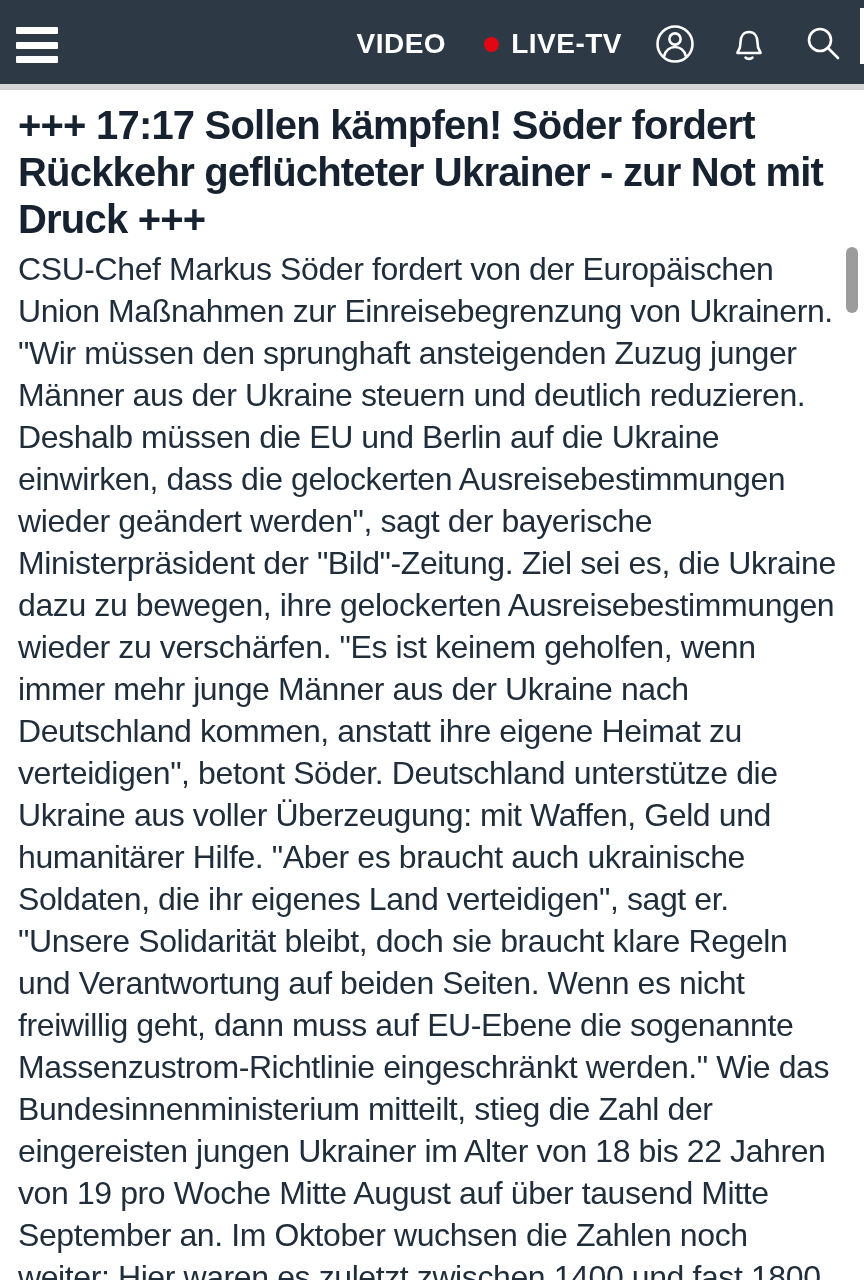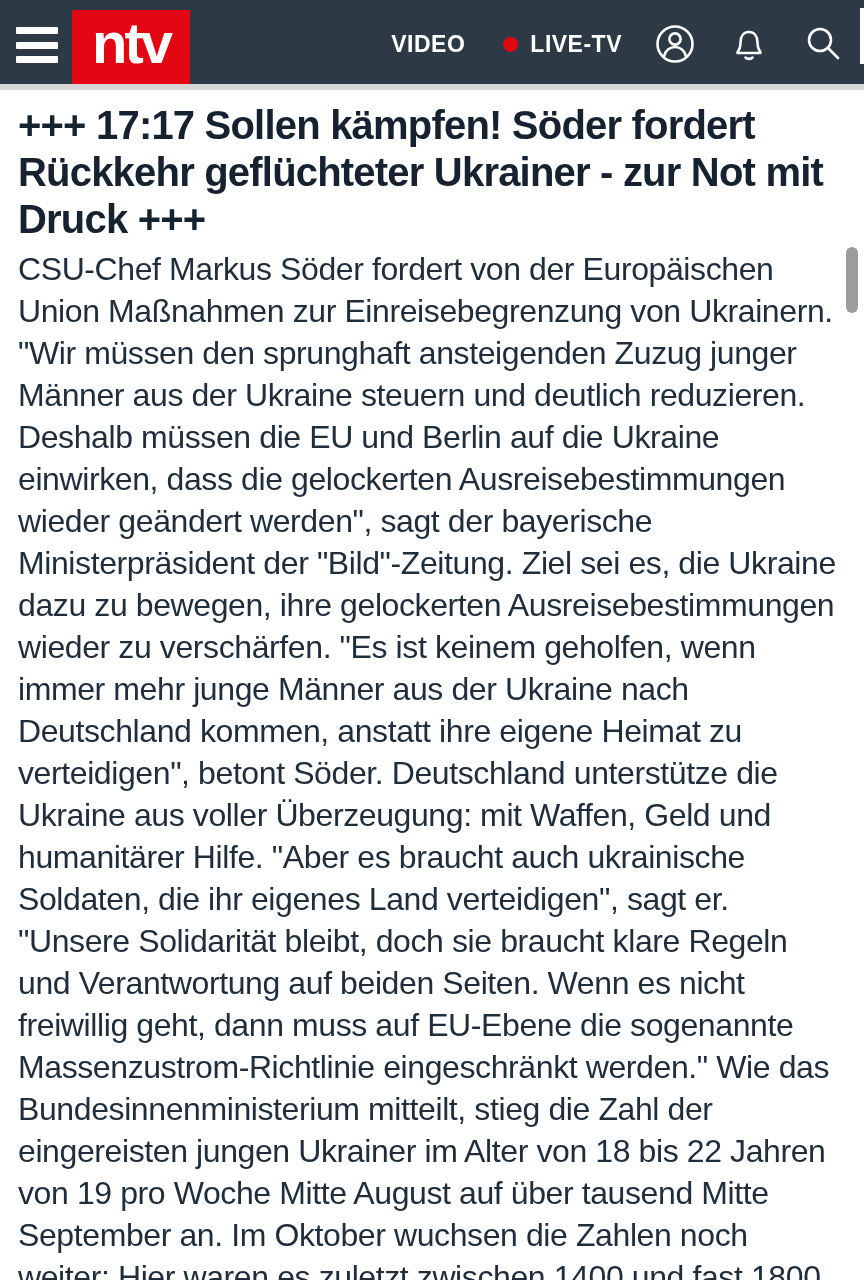--- a/index.html
+++ b/index.html
@@ -48,21 +48,21 @@
     line-height: 1;
     padding-bottom: 8px;
   }
   .header-spacer { flex: 1; }
   .nav {
     display: flex; align-items: center; gap: 38px;
     margin-top: 4px;
   }
   .nav-link {
     color: #ffffff; text-decoration: none; cursor: pointer;
-    font-size: 23px; font-weight: 700; letter-spacing: 0.5px;
+    font-size: 28px; font-weight: 700; letter-spacing: 0.5px;
     display: flex; align-items: center; gap: 12px; text-align: center;
   }
   .live-dot {
     display: inline-block; width: 15px; height: 15px;
     border-radius: 50%; background: #e30613;
   }
   .header-icons {
     display: flex; align-items: center; gap: 32px;
     margin-left: 32px; margin-top: 4px;
   }
@@ -115,23 +115,20 @@
 
 <header class="header">
   <button class="menu-btn" aria-label="Menü">
     <span style="display:contents;">
       <span class="bar"></span>
       <span class="bar"></span>
       <span class="bar"></span>
     </span>
   </button>
 
-  <a class="logo">
-    <span>ntv</span>
-  </a>
 
   <div class="header-spacer"></div>
 
   <nav class="nav">
     <a class="nav-link">VIDEO</a>
     <a class="nav-link">
       <span class="live-dot"></span>
       <span>LIVE-TV</span>
     </a>
   </nav>

